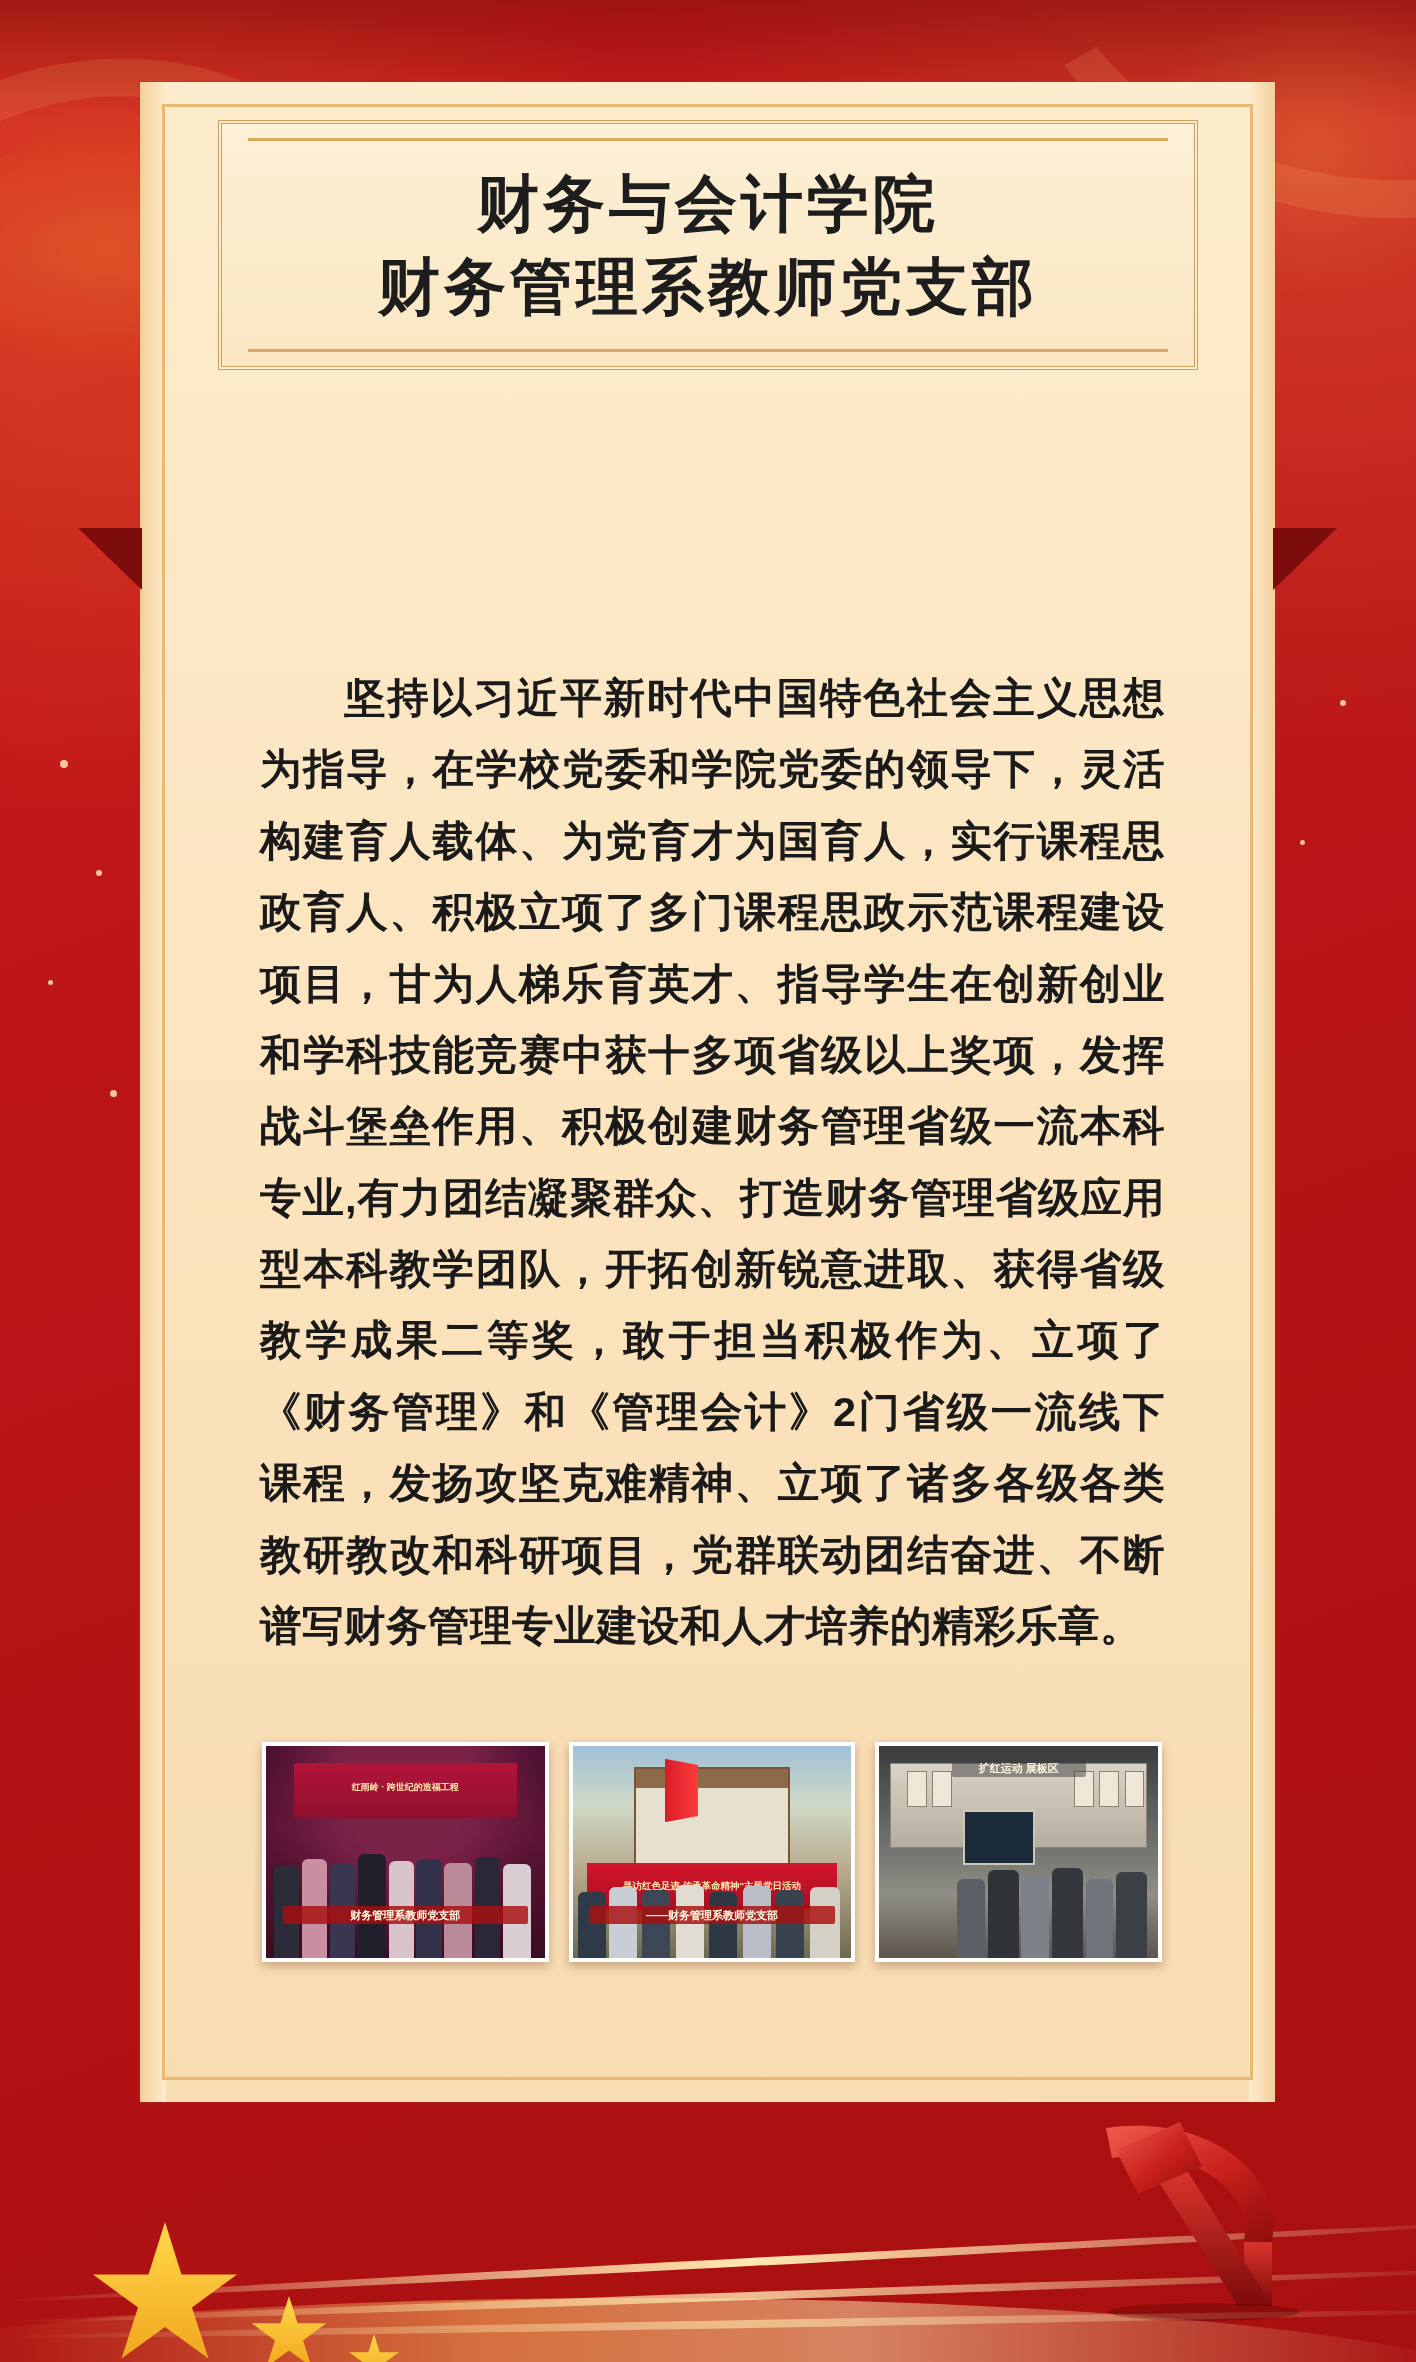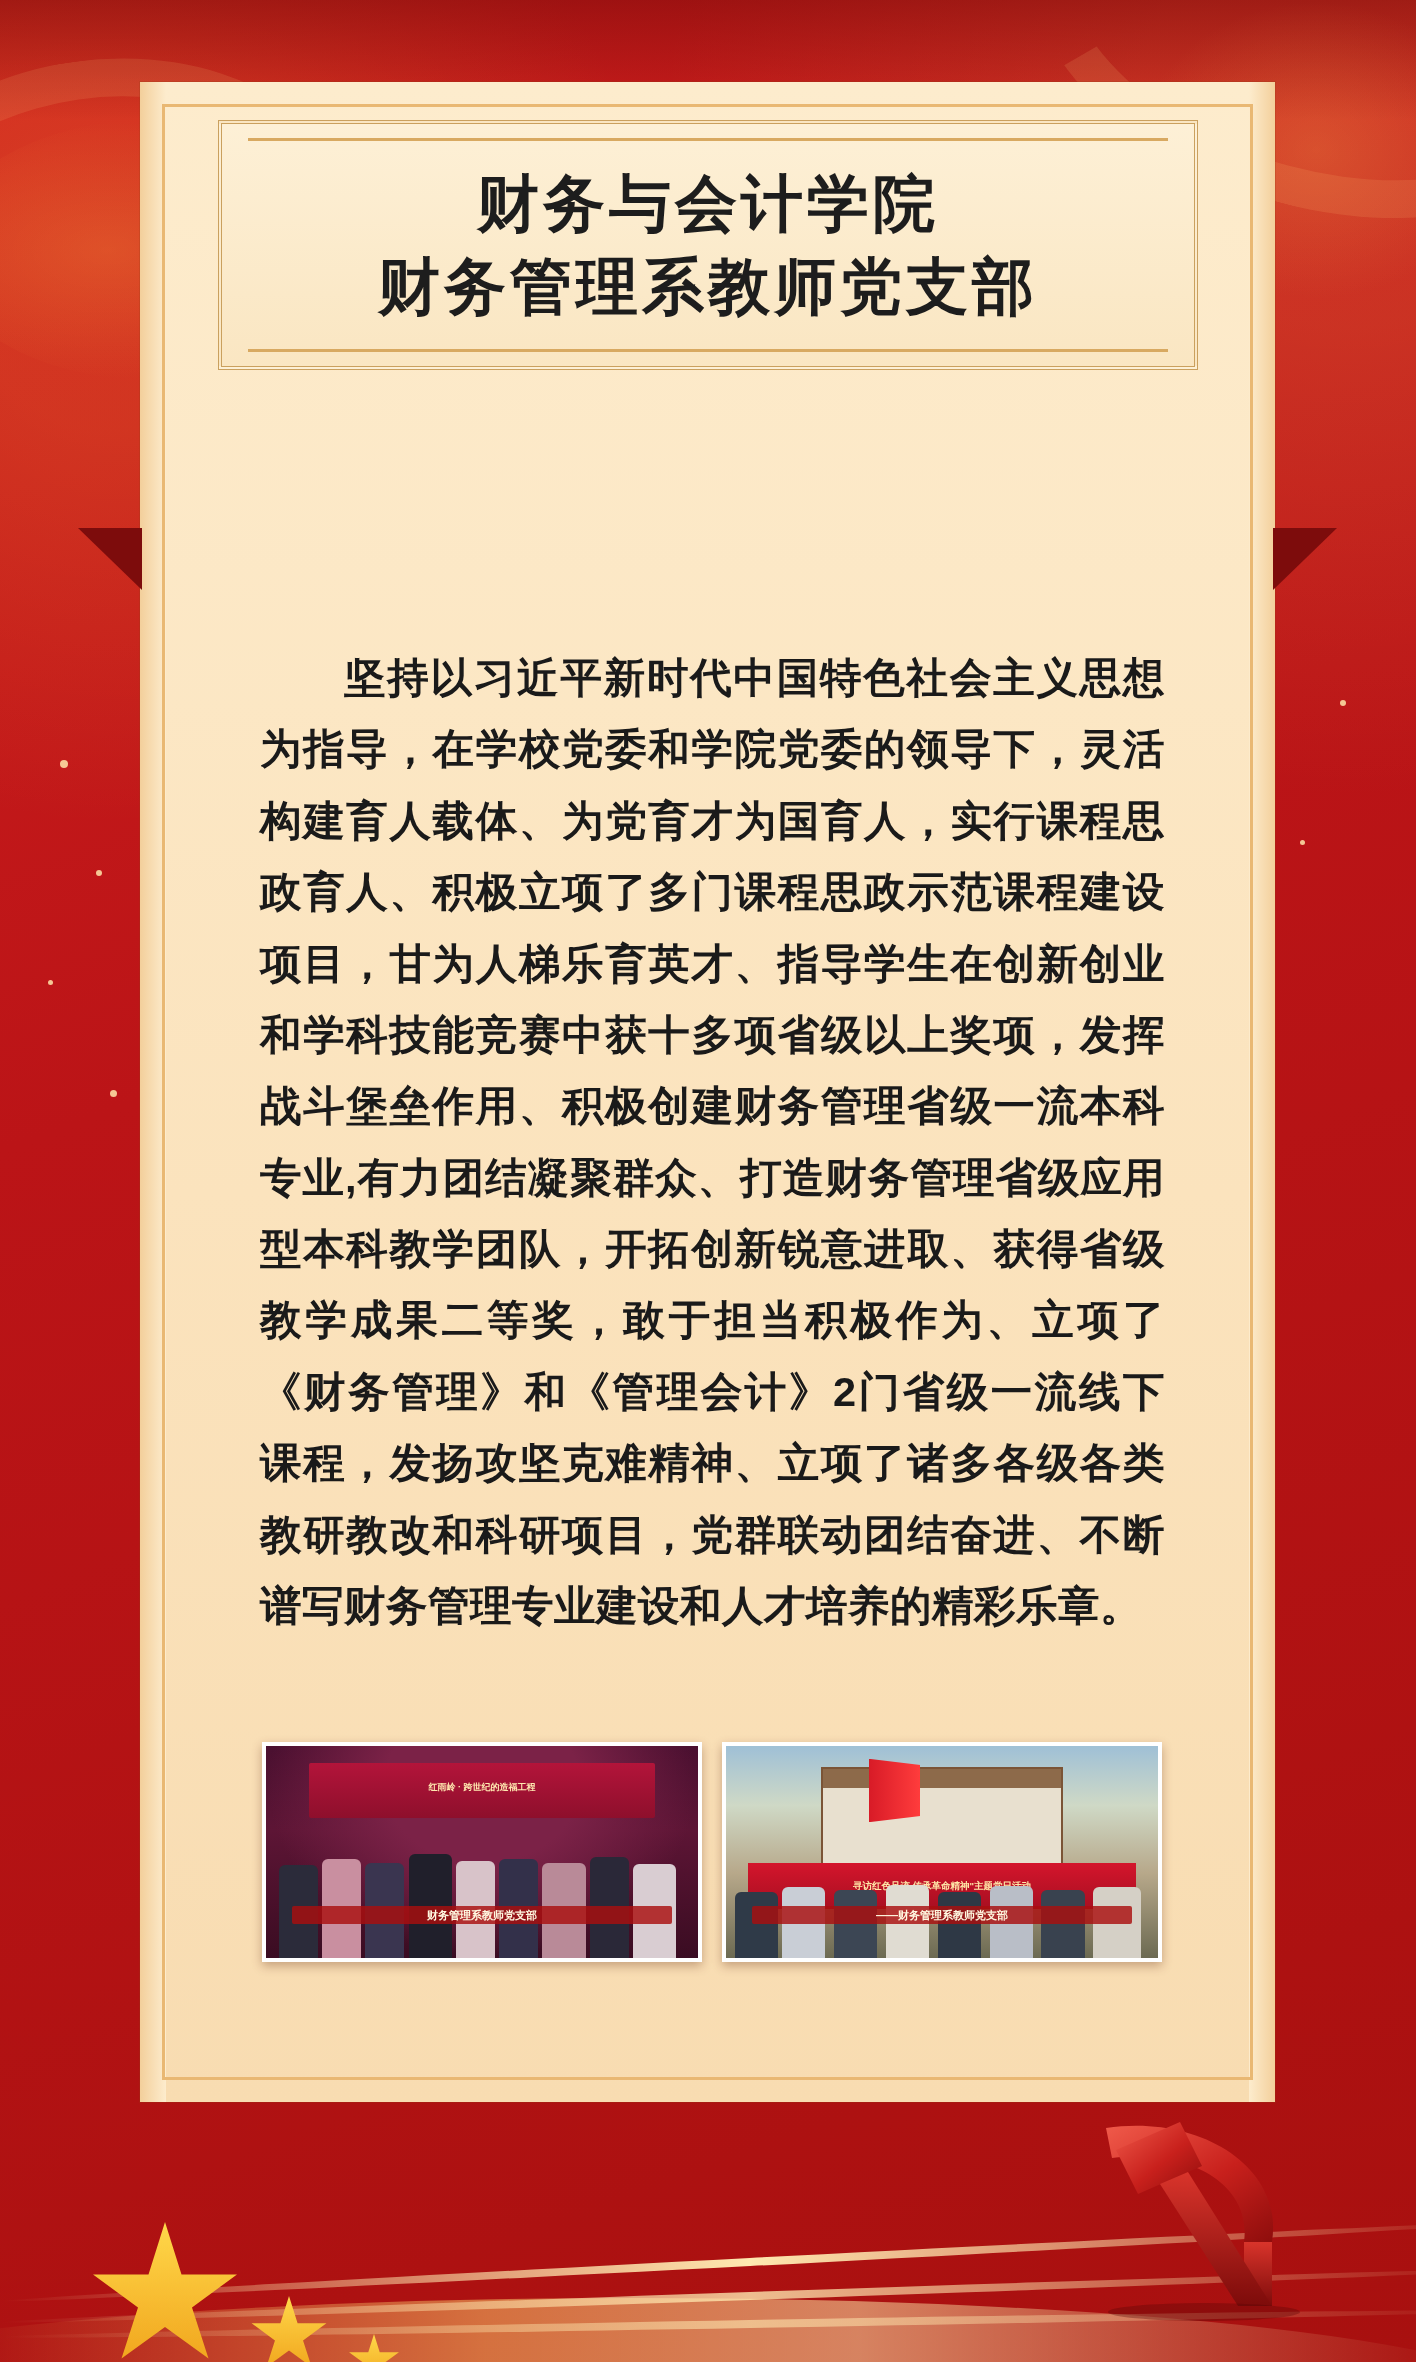--- a/index.html
+++ b/index.html
@@ -110,21 +110,21 @@
     color: #fff4d8;
     text-shadow:
       4px 0 0 #e8911b, -4px 0 0 #e8911b, 0 4px 0 #e8911b, 0 -4px 0 #e8911b,
       4px 4px 0 #e8911b, -4px 4px 0 #e8911b, 4px -4px 0 #e8911b, -4px -4px 0 #e8911b,
       0 10px 14px rgba(60,0,0,0.45);
     -webkit-text-stroke: 2px #f0a62a;
   }
 
   
   .body-text {
-    position: absolute; left: 120px; top: 560px; width: 905px;
+    position: absolute; left: 120px; top: 580px; width: 905px;
     font-size: 41.5px; line-height: 1.72; color: #1a1a1a; font-weight: bold;
     text-align: justify; text-indent: 84px;
     letter-spacing: 0.5px;
   }
 
   
   .photos {
     position: absolute; left: 122px; top: 1660px; width: 900px; height: 220px;
     display: flex; gap: 20px;
   }
@@ -283,20 +283,38 @@
         <div class="figure" style="left:25%;width:10%;height:62%;background:#3c4654;"></div>
         <div class="figure" style="left:37%;width:10%;height:66%;background:#e0dcd2;"></div>
         <div class="figure" style="left:49%;width:10%;height:60%;background:#2e3845;"></div>
         <div class="figure" style="left:61%;width:10%;height:65%;background:#b9bec7;"></div>
         <div class="figure" style="left:73%;width:10%;height:62%;background:#39424f;"></div>
         <div class="figure" style="left:85%;width:11%;height:64%;background:#d5d0c6;"></div>
       </div>
       <div class="photo-cap">——财务管理系教师党支部</div>
     </div>
 
+    <div class="photo p3">
+      <div class="wall"></div>
+      <div class="portrait" style="left:10%;"></div>
+      <div class="portrait" style="left:19%;"></div>
+      <div class="portrait" style="left:70%;"></div>
+      <div class="portrait" style="left:79%;"></div>
+      <div class="portrait" style="left:88%;"></div>
+      <div class="screen"></div>
+      <div class="photo-cap" style="top:6%;bottom:auto;left:26%;right:26%;background:rgba(60,60,60,0.5);">扩红运动 展板区</div>
+      <div class="people">
+        <div class="figure" style="left:28%;width:10%;height:72%;background:#5a5f66;"></div>
+        <div class="figure" style="left:39%;width:11%;height:80%;background:#2f3338;"></div>
+        <div class="figure" style="left:51%;width:10%;height:74%;background:#7d8288;"></div>
+        <div class="figure" style="left:62%;width:11%;height:82%;background:#34383d;"></div>
+        <div class="figure" style="left:74%;width:10%;height:72%;background:#6f747a;"></div>
+        <div class="figure" style="left:85%;width:11%;height:78%;background:#3c4045;"></div>
+      </div>
+    </div>
 
   </div>
 </div>
 
 <div class="ribbon-wrap" style="left:78px; top:382px;">
   <div class="ribbon-fold-l"></div>
   <div class="ribbon-fold-r"></div>
 </div>
 
 <div class="bottom-wave">

